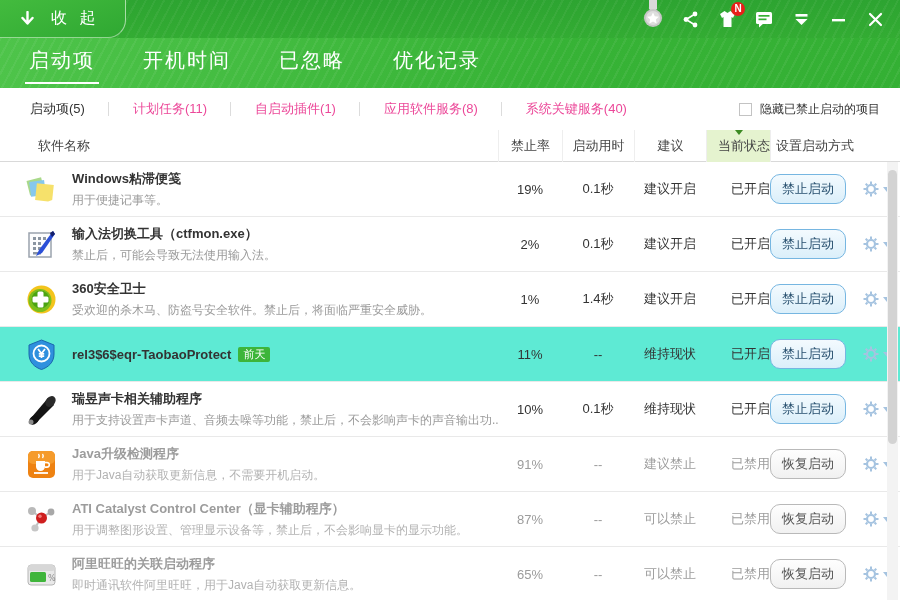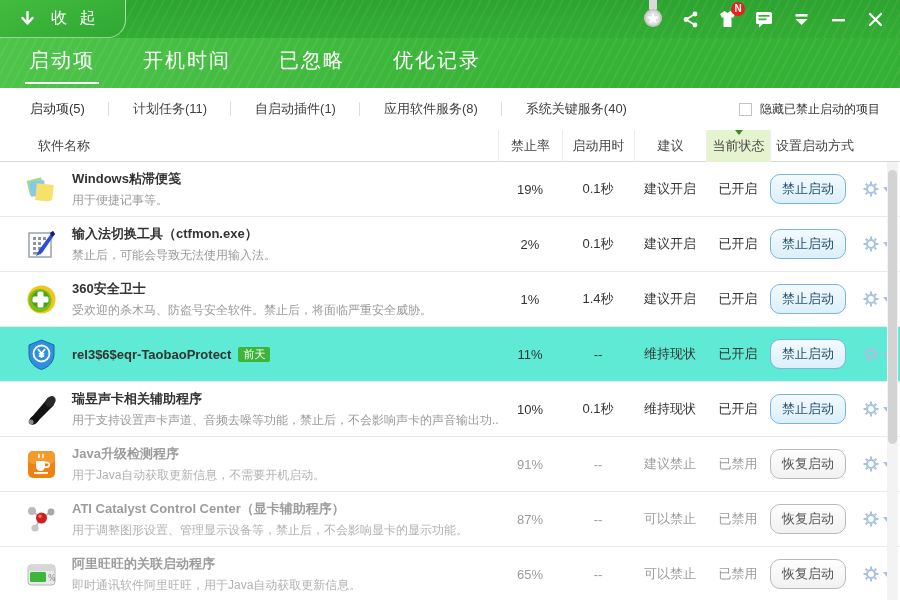--- a/index.html
+++ b/index.html
@@ -32,35 +32,35 @@
     display:flex; align-items:center; padding-left:27px; gap:44px; }
   .nav-tab { color:#fff; font-size:20px; letter-spacing:2px; cursor:pointer;
     position:relative; padding:4px 2px 10px; }
   .nav-tab.active::after { content:""; position:absolute; left:-2px; right:-2px; bottom:0;
     height:2px; background:#fff; }
 
   
   .subnav { height:42px; display:flex; align-items:center; padding:0 20px 0 30px;
     background:#fff; justify-content:space-between; }
   .subtabs { display:flex; align-items:center; }
-  .subtab { font-size:13px; color:#404040; padding:0 24px; cursor:pointer; position:relative; }
+  .subtab { font-size:13px; color:#ec4899; padding:0 24px; cursor:pointer; position:relative; }
   .subtab:first-child { padding-left:0; color:#333; }
   .subtab:not(:last-child)::after { content:""; position:absolute; right:0; top:50%;
     transform:translateY(-50%); width:1px; height:14px; background:#dcdcdc; }
   .hideopt { display:flex; align-items:center; gap:8px;justify-content:space-between; }
   .checkbox { width:13px; height:13px; border:1px solid #c3c3c3; background:#fff; cursor:pointer; }
   .hideopt label { font-size:12px; color:#333; }
 
   
   .cols { display:flex; align-items:center; }
   .c-name { flex:1; min-width:0; }
   .c-rate { width:64px; text-align:center; }
   .c-time { width:72px; text-align:center; }
   .c-sug  { width:72px; text-align:center; }
-  .c-stat { width:64px; text-align:center; }
+  .c-stat { width:64px; text-align:right; }
   .c-act  { width:92px; }
   .c-gear { width:38px; }
 
   .thead { height:32px; border-bottom:1px solid #d9d9d9; font-size:13px; color:#444; }
   .thead .c-name { padding-left:38px; }
   .thead .hcell { height:32px; line-height:31px; border-left:1px solid #eeeeee; }
   .thead .c-stat { background:#e5f3cf; position:relative; }
   .sort-tri { position:absolute; top:0; left:50%; margin-left:-4px; width:0; height:0;
     border-left:4px solid transparent; border-right:4px solid transparent; border-top:5px solid #3c8a22; }
 

